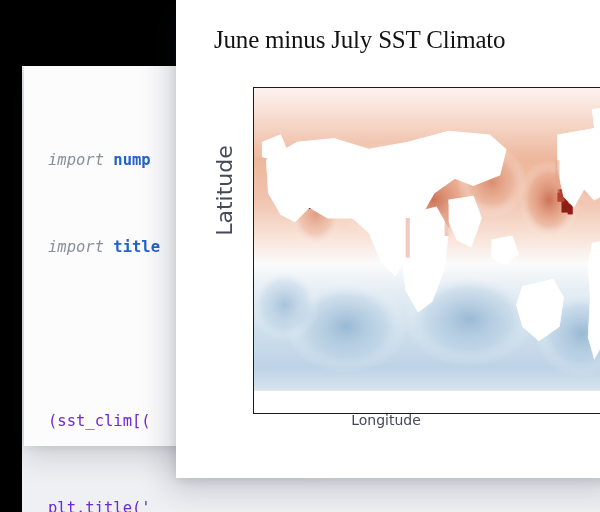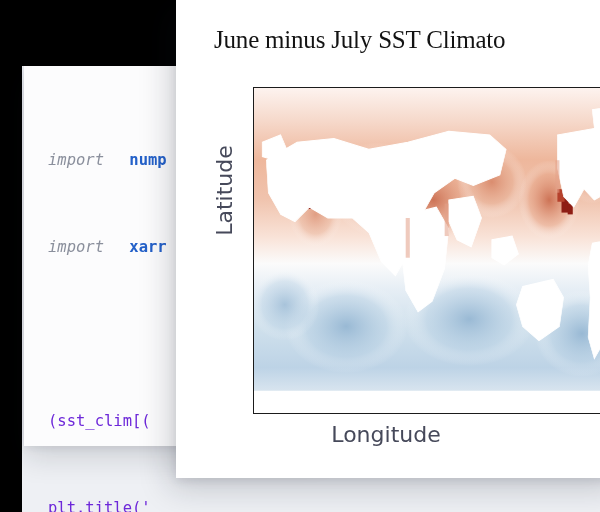--- a/index.html
+++ b/index.html
@@ -56,21 +56,21 @@
     top: 22px;
     right: 0;
     font-family: "DejaVu Sans Mono", "Liberation Mono", monospace;
     font-size: 15.5px;
     line-height: 29px;
     white-space: pre;
     color: #8a8f9c;
   }
   .code-line { display: block; height: 29px; }
   .tok-kw  { color: #8a8f9c; font-style: italic; }
-  .tok-mod { color: #2461c9; font-weight: 600; margin-left: 16px; }
+  .tok-mod { color: #2461c9; font-weight: 600; }
   .tok-txt { color: #6d28d9; }
   .code-gap { display:block; height: 29px; }
 
   
   .plot-card {
     position: absolute;
     left: 176px;
     top: 0px;
     width: 448px;
     height: 478px;
@@ -98,25 +98,25 @@
     text-align: center;
     transform: rotate(-90deg);
     font-family: "DejaVu Sans", sans-serif;
     font-size: 22px;
     color: #46495a;
   }
 
   .xlabel {
     position: absolute;
     left: 0px;
-    top: 422px;
+    top: 412px;
     width: 420px;
     text-align: center;
     font-family: "DejaVu Sans", sans-serif;
-    font-size: 22px;
+    font-size: 14px;
     color: #46495a;
   }
 
   
   .axes {
     position: absolute;
     left: 77px;    
     top: 87px;
     width: 371px;  
     height: 327px;
@@ -137,21 +137,21 @@
 
 <div id="stage">
 
   <div class="bg-dark"></div>
   <div class="bg-light"></div>
   <div class="bg-light-lower"></div>
 
   <div class="code-card">
     <div class="code-body">
       <span class="code-line"><span class="tok-kw">import </span><span class="tok-mod">nump</span></span>
-      <span class="code-line"><span class="tok-kw">import </span><span class="tok-mod">xarr</span></span>
+      <span class="code-line"><span class="tok-kw">import </span><span class="tok-mod">title</span></span>
       <span class="code-gap"></span>
       <span class="code-line"><span class="tok-txt">(sst_clim[(</span></span>
       <span class="code-line"><span class="tok-txt">plt.title('</span></span>
       
       
       
       
       
       
       

